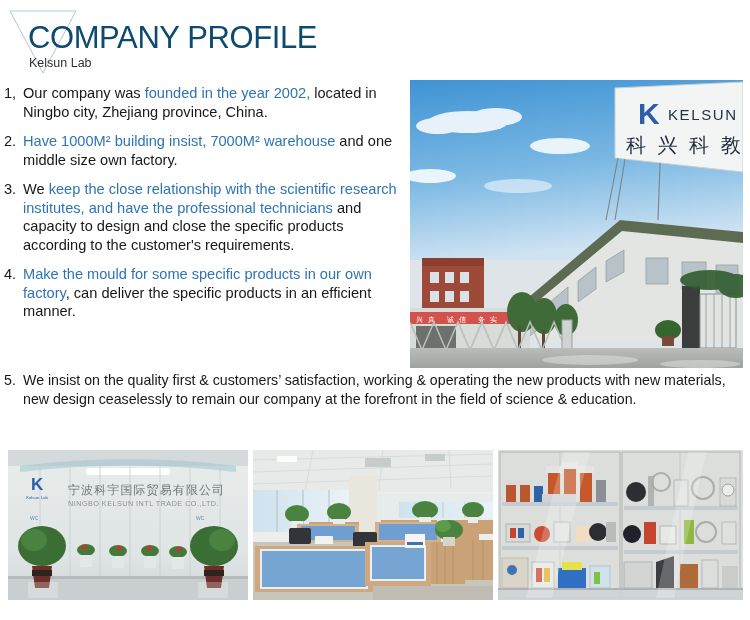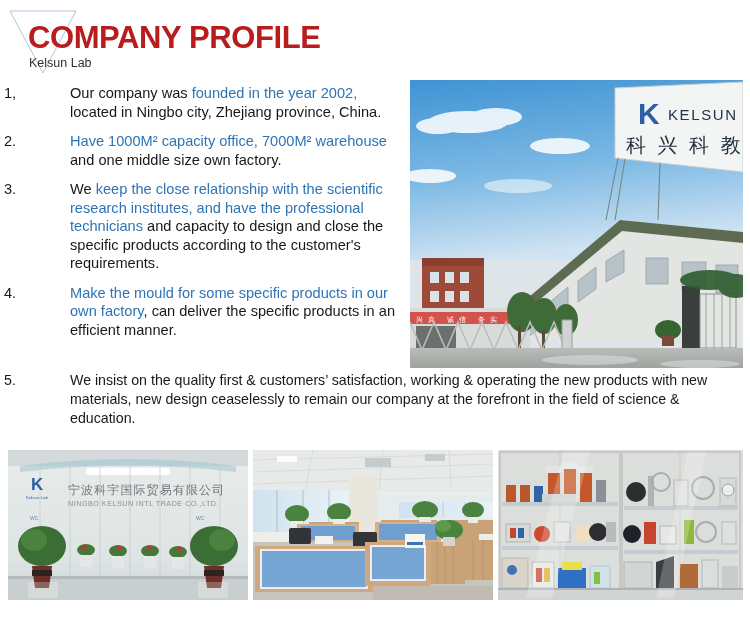--- a/index.html
+++ b/index.html
@@ -30,23 +30,23 @@
     position: absolute;
     left: 9px; top: 10px;
     width: 68px; height: 64px;
     pointer-events: none;
   }
 
   #page-title {
     position: absolute;
     left: 28px; top: 20px;
     font-size: 31px;
-    font-weight: bold;
+    font-weight: normal;
     letter-spacing: -0.4px;
-    color: #b91c1c;
+    color: #0c4a6e;
     white-space: nowrap;
   }
 
   #subtitle {
     position: absolute;
     left: 29px; top: 56px;
     font-size: 12.5px;
     color: #303030;
     white-space: nowrap;
   }
@@ -71,21 +71,20 @@
     line-height: 18.5px;
     color: #181818;
     text-align: left;
   }
 
   .li-text {
     flex: 1 1 auto;
     font-size: 14.6px;
     line-height: 18.5px;
     color: #181818;
-    margin-left: 47px;
   }
 
   .blue { color: #2E74B5; }
 
   
   #list-bottom {
     position: absolute;
     left: 4px; top: 371px;
     width: 728px;
   }
@@ -132,21 +131,21 @@
     <div id="subtitle">Kelsun Lab</div>
   </div>
 
   <div id="list-left">
       <div class="li">
         <div class="li-num">1,</div>
         <div class="li-text"><span>Our company was </span><span class="blue">founded in the year 2002,</span><span> located in Ningbo city, Zhejiang province, China.</span></div>
       </div>
       <div class="li">
         <div class="li-num">2.</div>
-        <div class="li-text"><span class="blue">Have 1000M² capacity office, 7000M² warehouse</span><span> and one middle size own factory.</span></div>
+        <div class="li-text"><span class="blue">Have 1000M² building insist, 7000M² warehouse</span><span> and one middle size own factory.</span></div>
       </div>
       <div class="li">
         <div class="li-num">3.</div>
         <div class="li-text"><span>We </span><span class="blue">keep the close relationship with the scientific research institutes, and have the professional technicians</span><span> and capacity to design and close the specific products according to the customer's requirements.</span></div>
       </div>
       <div class="li">
         <div class="li-num">4.</div>
         <div class="li-text"><span class="blue">Make the mould for some specific products in our own factory</span><span>, can deliver the specific products in an efficient manner.</span></div>
       </div>
     </div>

